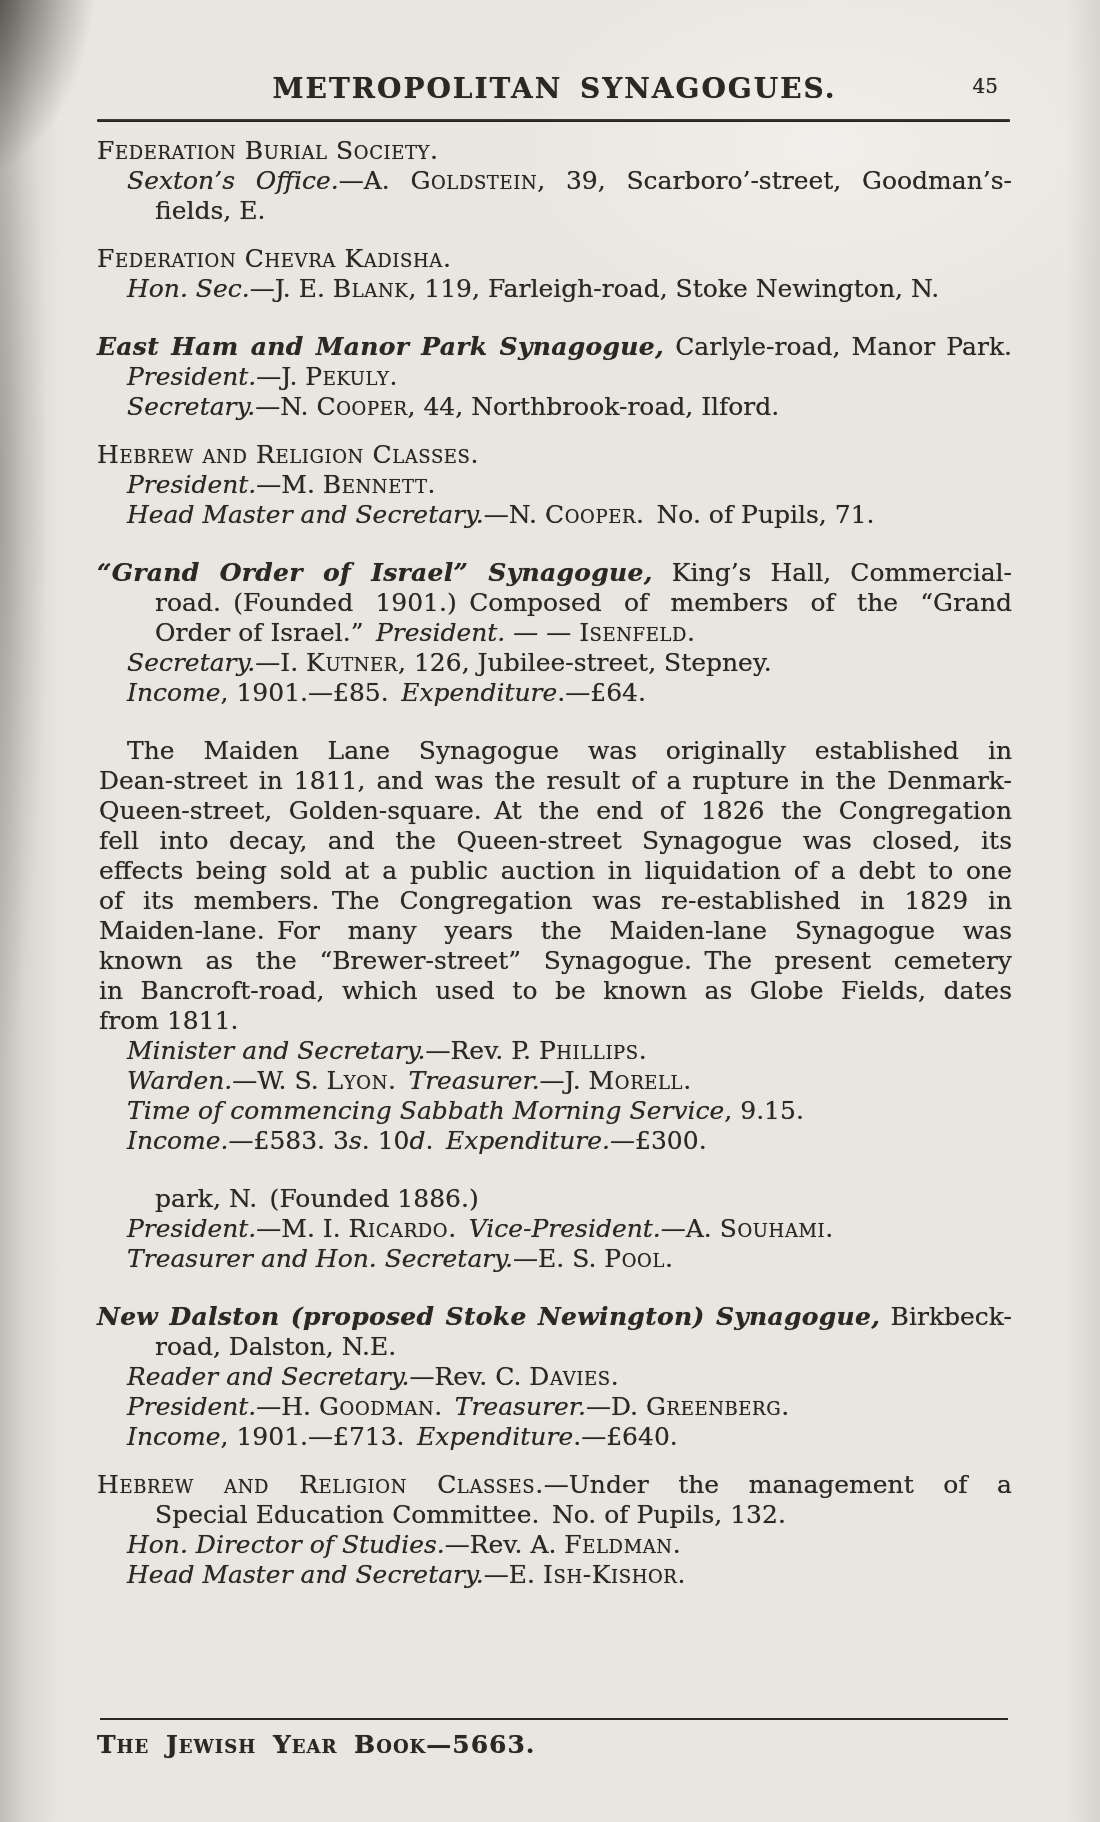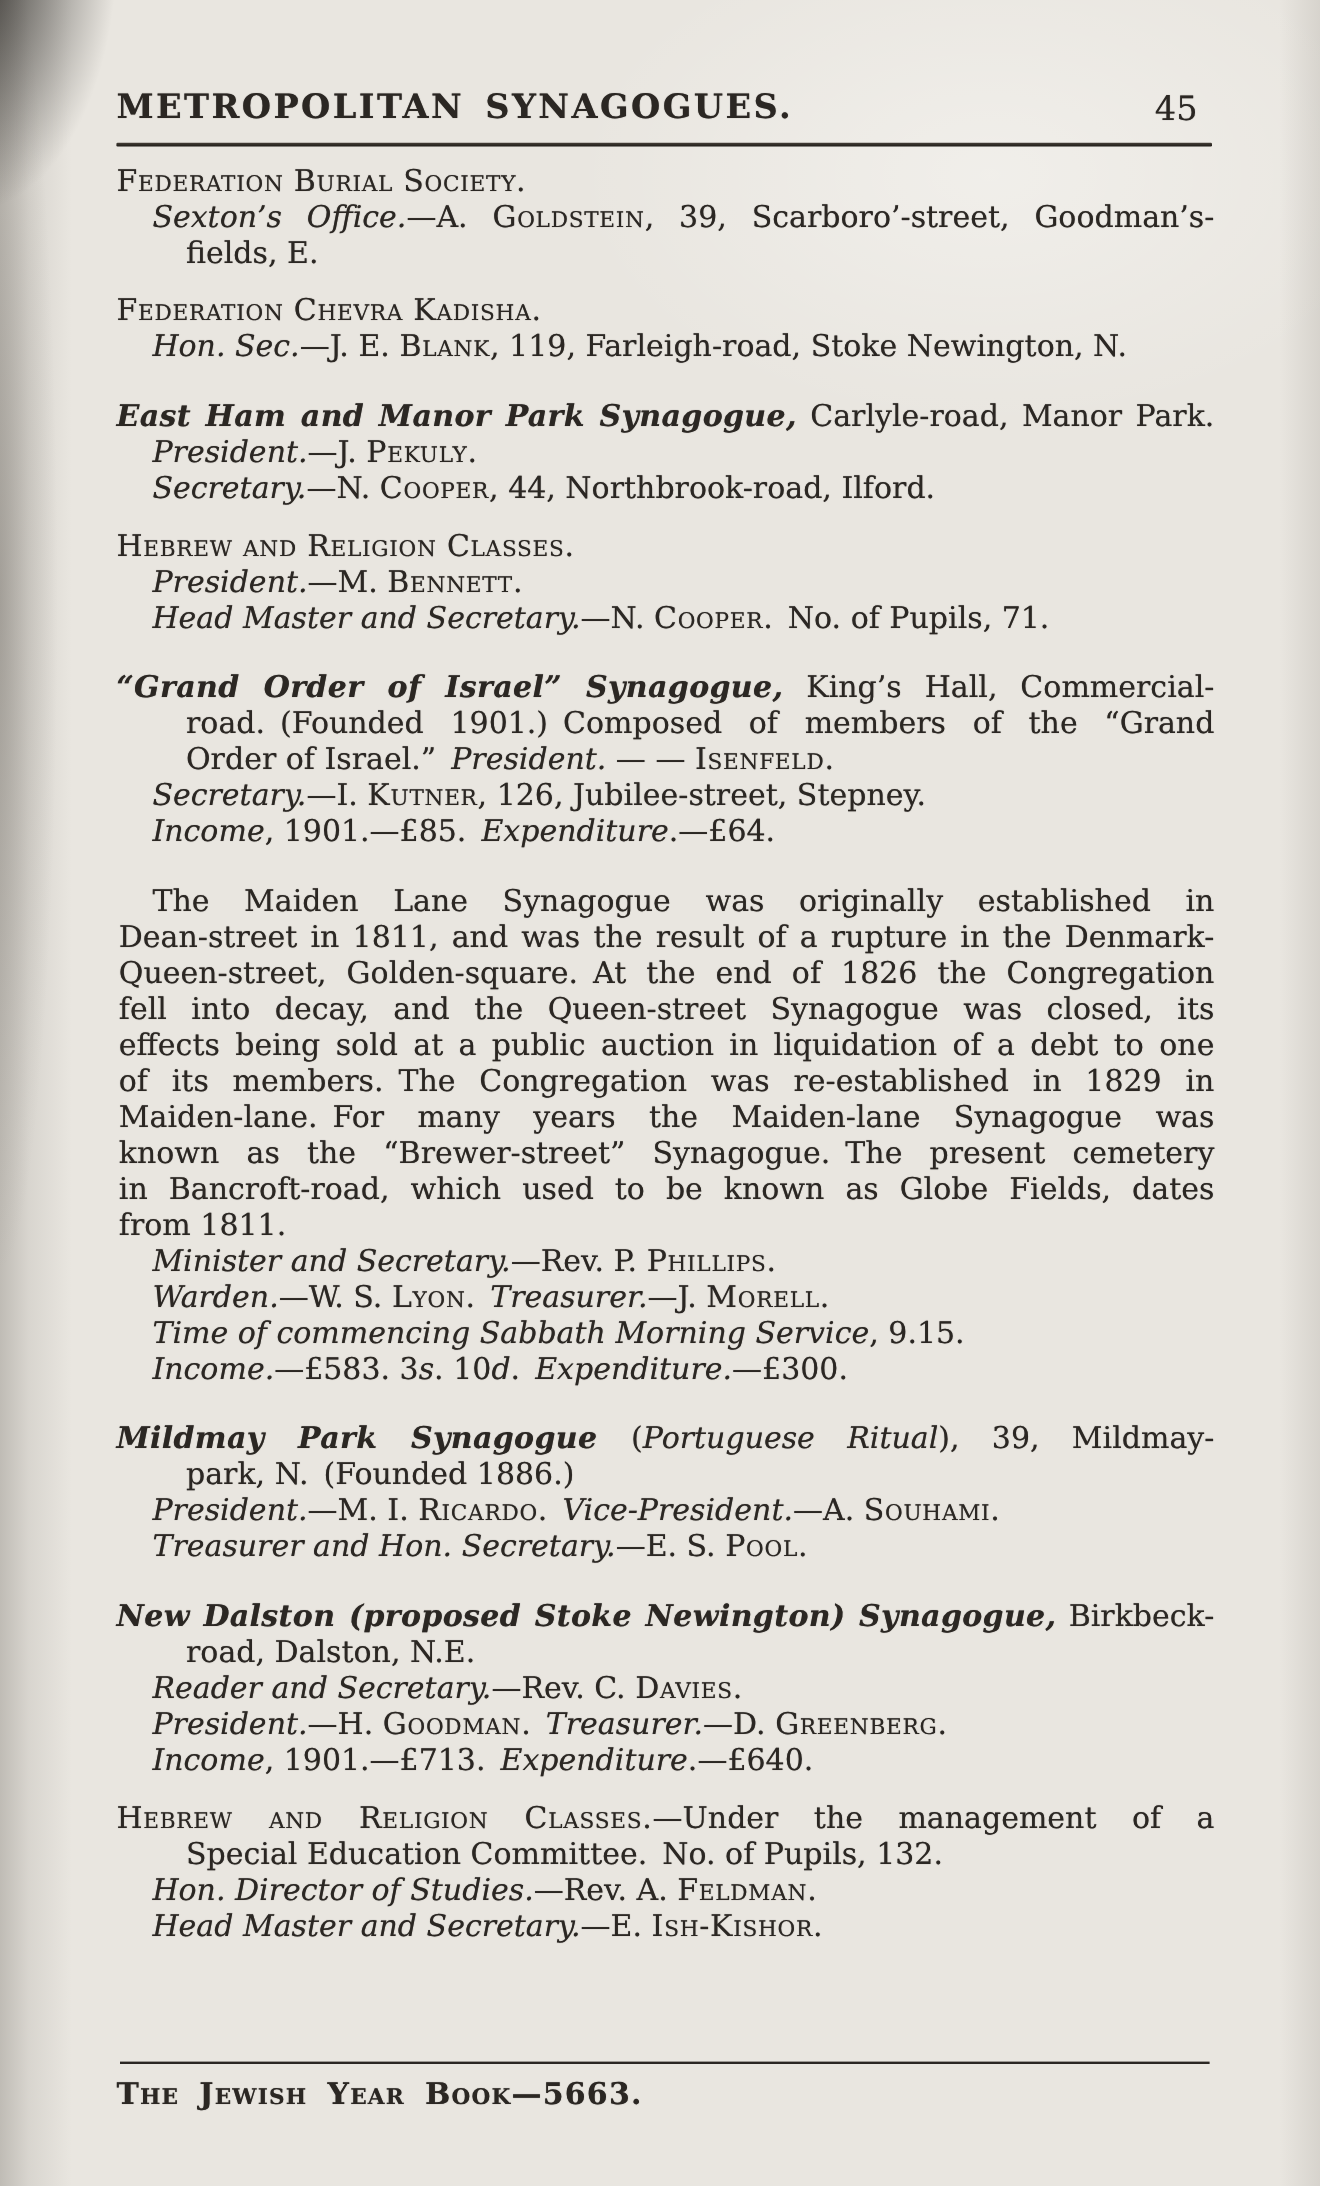--- a/index.html
+++ b/index.html
@@ -17,24 +17,24 @@
       radial-gradient(ellipse 170px 300px at -25px -40px, rgba(30,28,25,0.85), rgba(30,28,25,0) 72%),
       radial-gradient(ellipse 60px 700px at 0px 500px, rgba(90,85,78,0.28), rgba(90,85,78,0) 80%),
       linear-gradient(90deg, rgba(95,90,82,0.30) 0px, rgba(95,90,82,0.12) 24px, rgba(95,90,82,0) 60px),
       linear-gradient(270deg, rgba(120,114,106,0.16) 0px, rgba(120,114,106,0) 34px),
       radial-gradient(ellipse 500px 300px at 75% 8%, rgba(255,255,253,0.35), rgba(255,255,253,0) 70%),
       #e9e6e0;
     text-shadow:0 0 0.7px rgba(43,39,35,0.65);
   }
   .header { position:absolute; top:72px; left:97px; width:915px; }
   .header-title {
-    text-align:left; font-size:28px; font-weight:bold;
+    text-align:center; font-size:28px; font-weight:bold;
     letter-spacing:2px; word-spacing:6px;
   }
-  .page-number { position:absolute; right:14px; top:2px; font-size:28px; font-weight:normal; }
+  .page-number { position:absolute; right:14px; top:2px; font-size:20px; font-weight:normal; }
   .header-rule {
     position:absolute; top:119px; left:97px; width:913px; height:3px;
     background:linear-gradient(180deg,#453f38,#1f1c18);
     border-radius:1px;
   }
   .entries { position:absolute; top:136px; left:97px; width:915px; font-size:25px; }
   .block + .block { margin-top:18px; }
   .block.major { margin-top:28px; }
   .line { line-height:30px; min-height:30px; }
   .line.just { text-align:justify; text-align-last:justify; }
@@ -104,21 +104,20 @@
         <div class="line ip just"><span class="s-r">Maiden-lane. For many years the Maiden-lane Synagogue was</span></div>
         <div class="line ip just"><span class="s-r">known as the “Brewer-street” Synagogue. The present cemetery</span></div>
         <div class="line ip just"><span class="s-r">in Bancroft-road, which used to be known as Globe Fields, dates</span></div>
         <div class="line ip"><span class="s-r">from 1811.</span></div>
         <div class="line i1"><span class="s-i">Minister and Secretary.</span><span class="s-r">—Rev. P. </span><span class="s-sc">Phillips</span><span class="s-r">.</span></div>
         <div class="line i1"><span class="s-i">Warden.</span><span class="s-r">—W. S. </span><span class="s-sc">Lyon</span><span class="s-r">. </span><span class="s-i">Treasurer.</span><span class="s-r">—J. </span><span class="s-sc">Morell</span><span class="s-r">.</span></div>
         <div class="line i1"><span class="s-i">Time of commencing Sabbath Morning Service</span><span class="s-r">, 9.15.</span></div>
         <div class="line i1"><span class="s-i">Income.</span><span class="s-r">—£583. 3</span><span class="s-i">s</span><span class="s-r">. 10</span><span class="s-i">d</span><span class="s-r">. </span><span class="s-i">Expenditure.</span><span class="s-r">—£300.</span></div>
       </div>
       <div class="block major">
-        <div class="line i0 just"><span class="s-b">Mildmay Park Synagogue </span><span class="s-r">(</span><span class="s-i">Portuguese Ritual</span><span class="s-r">), 39, Mildmay-</span></div>
         <div class="line i2"><span class="s-r">park, N. (Founded 1886.)</span></div>
         <div class="line i1"><span class="s-i">President.</span><span class="s-r">—M. I. </span><span class="s-sc">Ricardo</span><span class="s-r">. </span><span class="s-i">Vice-President.</span><span class="s-r">—A. </span><span class="s-sc">Souhami</span><span class="s-r">.</span></div>
         <div class="line i1"><span class="s-i">Treasurer and Hon. Secretary.</span><span class="s-r">—E. S. </span><span class="s-sc">Pool</span><span class="s-r">.</span></div>
       </div>
       <div class="block major">
         <div class="line i0 just"><span class="s-b">New Dalston (proposed Stoke Newington) Synagogue,</span><span class="s-r"> Birkbeck-</span></div>
         <div class="line i2"><span class="s-r">road, Dalston, N.E.</span></div>
         <div class="line i1"><span class="s-i">Reader and Secretary.</span><span class="s-r">—Rev. C. </span><span class="s-sc">Davies</span><span class="s-r">.</span></div>
         <div class="line i1"><span class="s-i">President.</span><span class="s-r">—H. </span><span class="s-sc">Goodman</span><span class="s-r">. </span><span class="s-i">Treasurer.</span><span class="s-r">—D. </span><span class="s-sc">Greenberg</span><span class="s-r">.</span></div>
         <div class="line i1"><span class="s-i">Income</span><span class="s-r">, 1901.—£713. </span><span class="s-i">Expenditure</span><span class="s-r">.—£640.</span></div>

